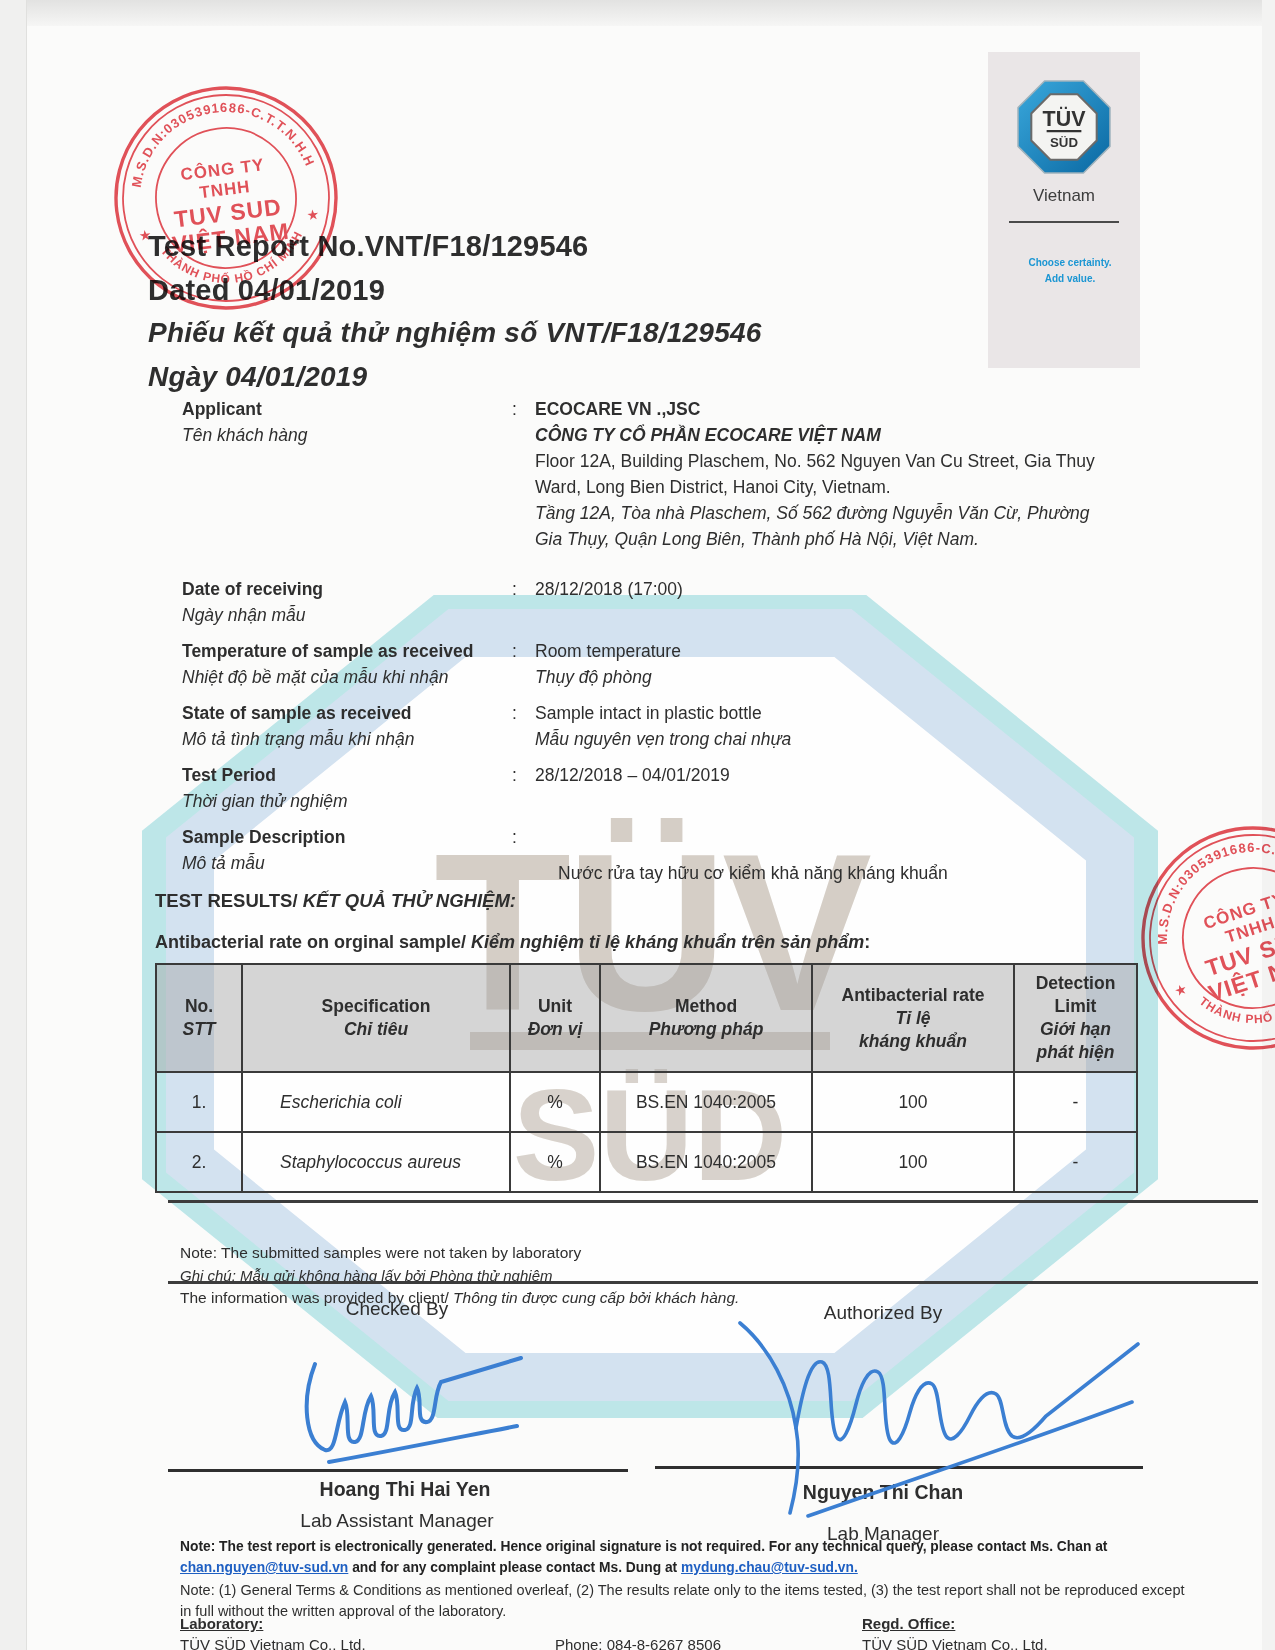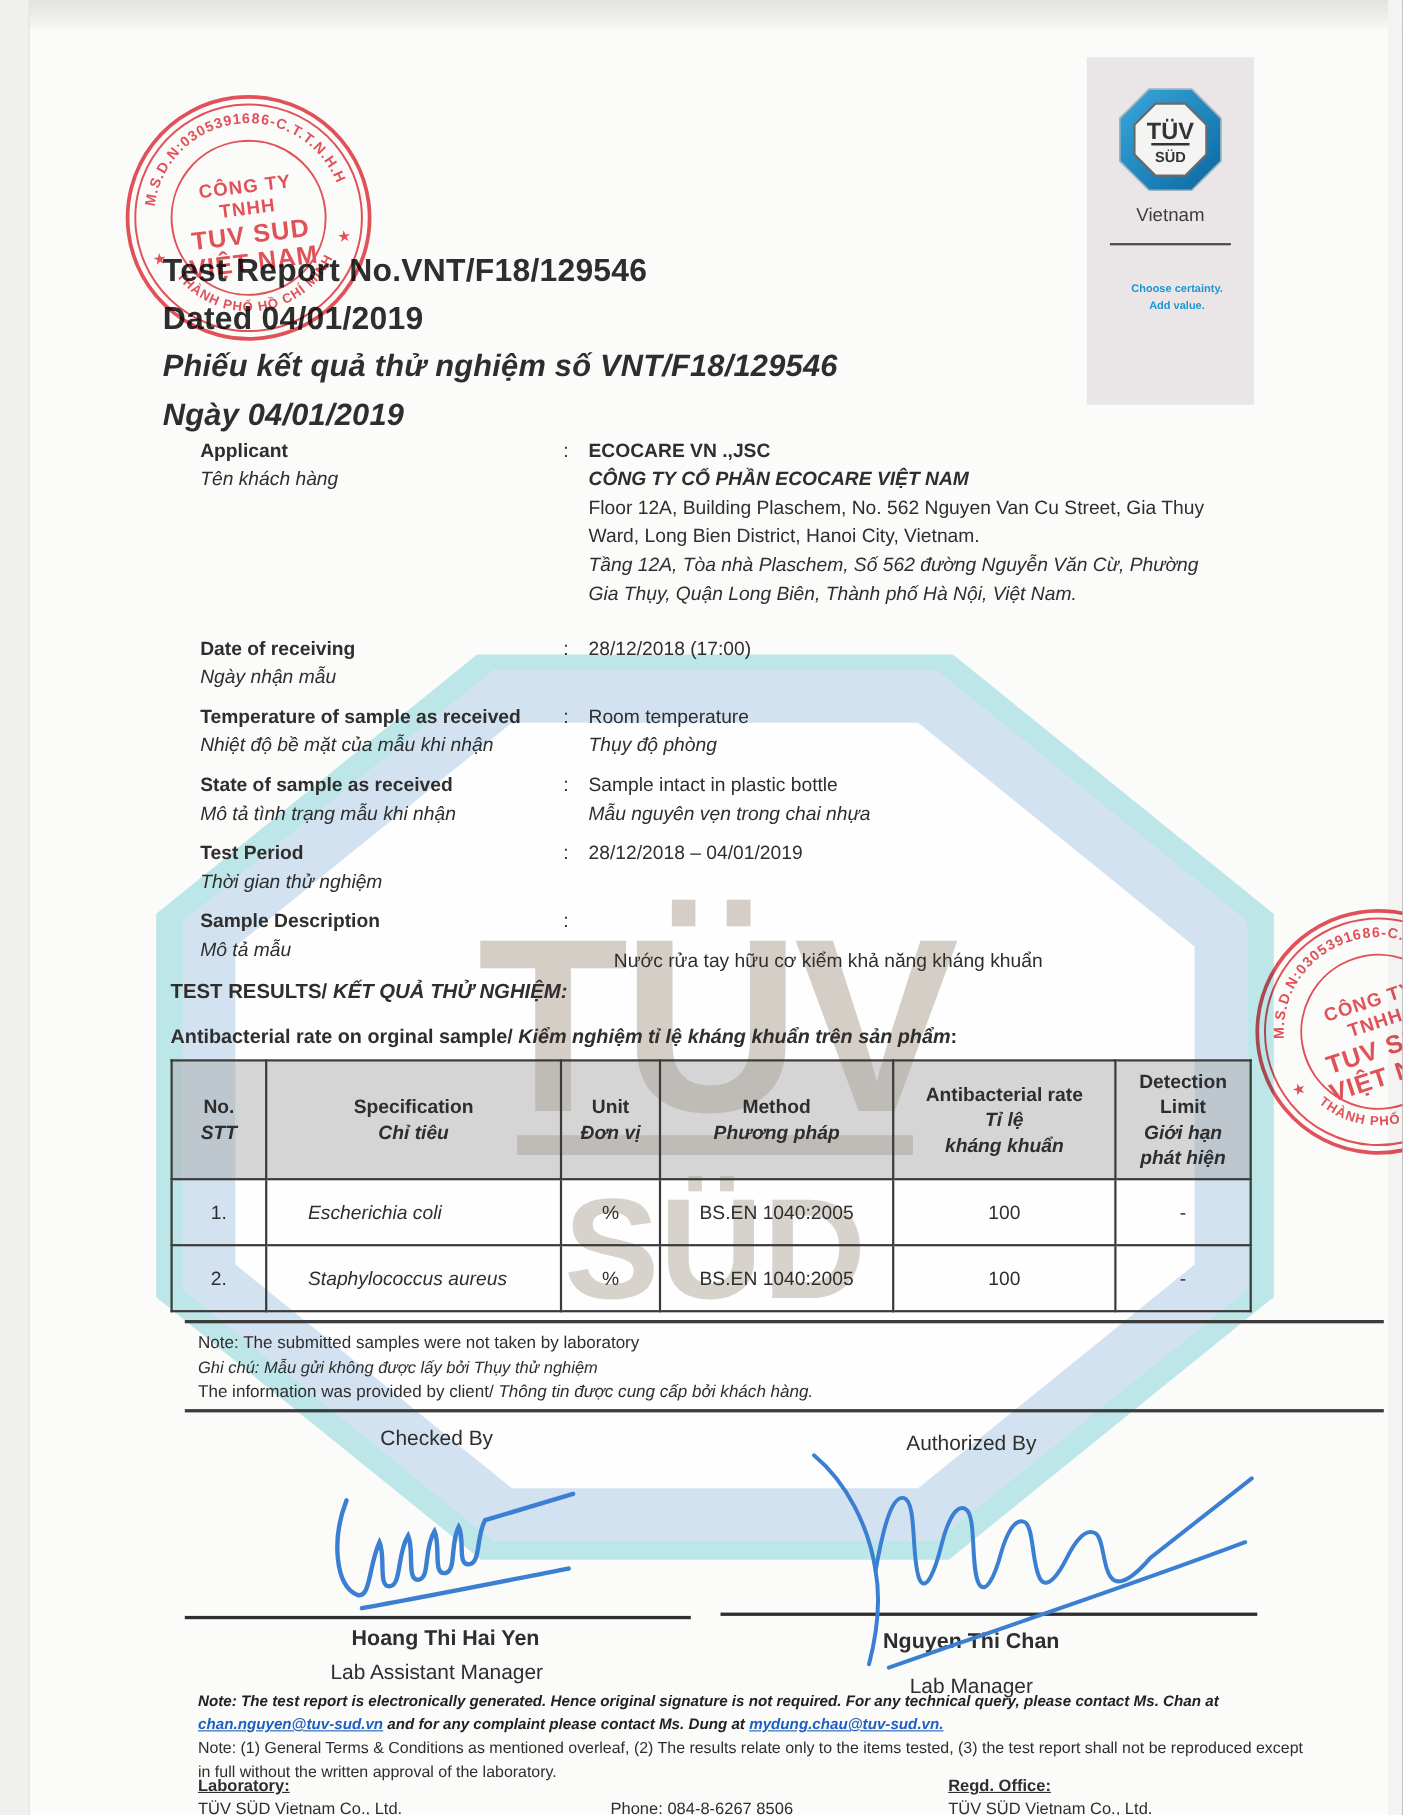--- a/index.html
+++ b/index.html
@@ -58,32 +58,32 @@
     font-size:17.5px;vertical-align:middle;padding:2px 6px;}
   .results-table th{background:rgba(165,165,165,.45);height:102px;
     font-weight:bold;line-height:23px;}
   .results-table th .h-vi{display:block;font-style:italic;}
   .results-table td{height:54px;text-align:center;}
   .results-table td.c-spec{text-align:left;padding-left:37px;font-style:italic;}
 
   .rule{position:absolute;height:2.5px;background:#3c3c3c;z-index:2;}
 
   .notes{position:absolute;left:180px;top:1210px;z-index:2;line-height:22.5px;}
-  .notes .n1{font-size:15.5px;}
+  .notes .n1{font-size:15.5px;margin-top:32px;}
   .notes .n2{font-size:15px;font-style:italic;}
   .notes .n3{font-size:15.5px;}
 
   .sig-title{position:absolute;font-size:19px;text-align:center;z-index:2;}
   .sig-name{position:absolute;font-size:19.5px;font-weight:bold;text-align:center;z-index:2;}
   .sig-role{position:absolute;font-size:19px;text-align:center;z-index:2;}
   .sig-svg{position:absolute;z-index:4;}
   .sig-line{position:absolute;height:2.5px;background:#2f2f2f;z-index:2;}
 
   .foot-note1{position:absolute;left:180px;top:1536px;width:1020px;font-size:13.8px;
-    font-weight:bold;line-height:21px;z-index:2;color:#222;font-style:italic;}
+    font-weight:bold;line-height:21px;z-index:2;color:#222;}
   .foot-note1 a{color:#1e5fc2;text-decoration:underline;}
   .foot-note2{position:absolute;left:180px;top:1580px;width:1015px;font-size:14.5px;
     line-height:21px;z-index:2;}
   .foot-col{position:absolute;font-size:15px;line-height:21px;z-index:2;white-space:nowrap;}
   .foot-col .lbl{font-weight:bold;text-decoration:underline;display:block;}
 </style>
 </head>
 <body>
 
 <div class="page">
@@ -308,21 +308,21 @@
         <td class="c-method">BS.EN 1040:2005</td>
         <td class="c-rate">100</td>
         <td class="c-limit">-</td>
       </tr>
     </tbody>
   </table>
 
   <div class="rule" style="left:168px;top:1200px;width:1090px;"></div>
   <div class="notes">
     <div class="n1">Note: The submitted samples were not taken by laboratory</div>
-    <div class="n2">Ghi chú: Mẫu gửi không được lấy bởi Thụy thử nghiệm</div>
+    <div class="n2">Ghi chú: Mẫu gửi không hàng lấy bởi Phòng thử nghiệm</div>
     <div class="n3">
       <span>The information was provided by client/</span><span class="it"> Thông tin được cung cấp bởi khách hàng.</span>
     </div>
   </div>
   <div class="rule" style="left:168px;top:1281px;width:1090px;"></div>
 
   <div class="sig-title" style="left:172px;top:1298px;width:450px;">Checked By</div>
   <div class="sig-title" style="left:648px;top:1302px;width:470px;">Authorized By</div>
 
   <svg class="sig-svg" style="left:285px;top:1338px;" width="260" height="130" viewBox="0 0 260 130">

